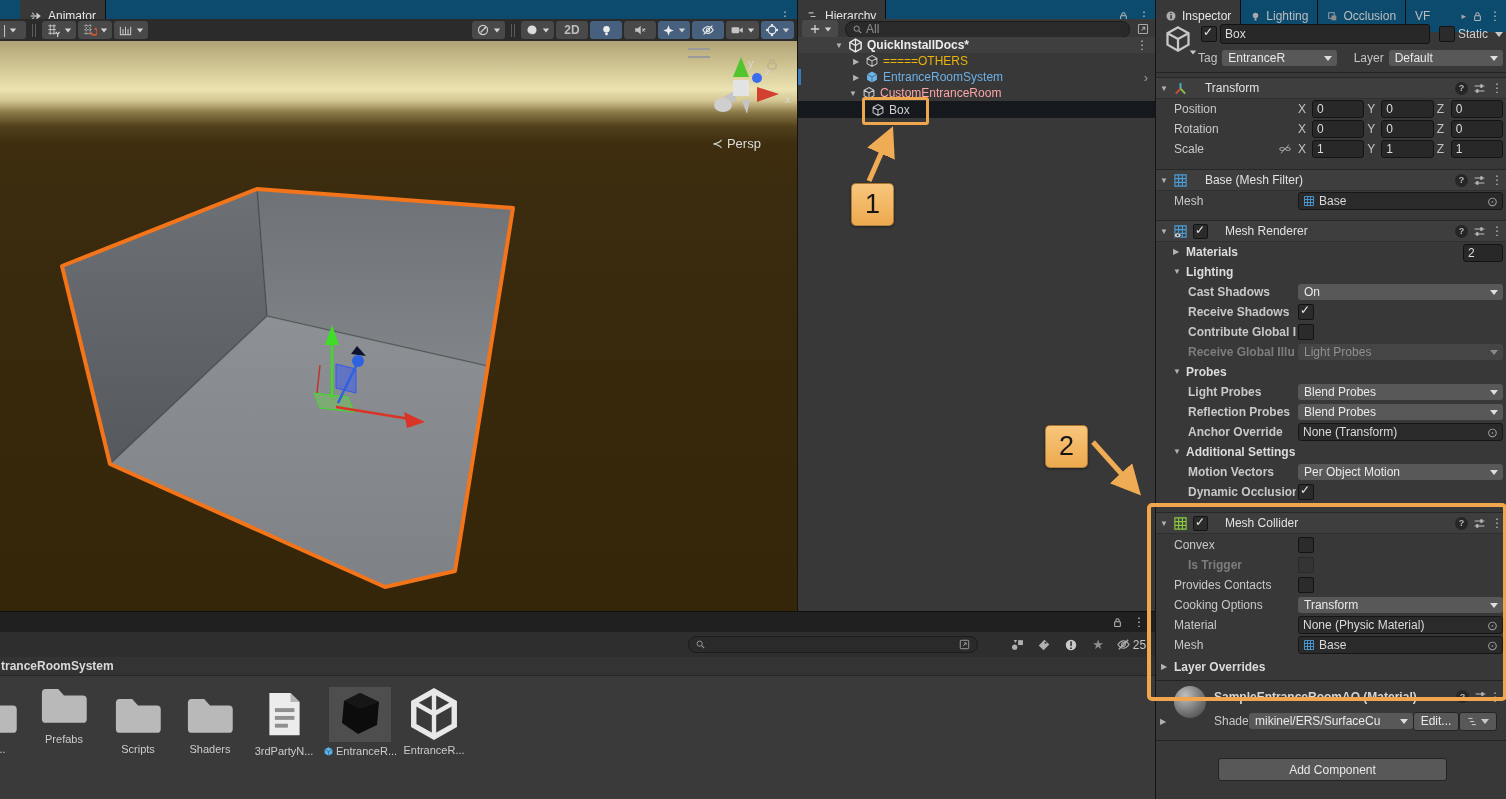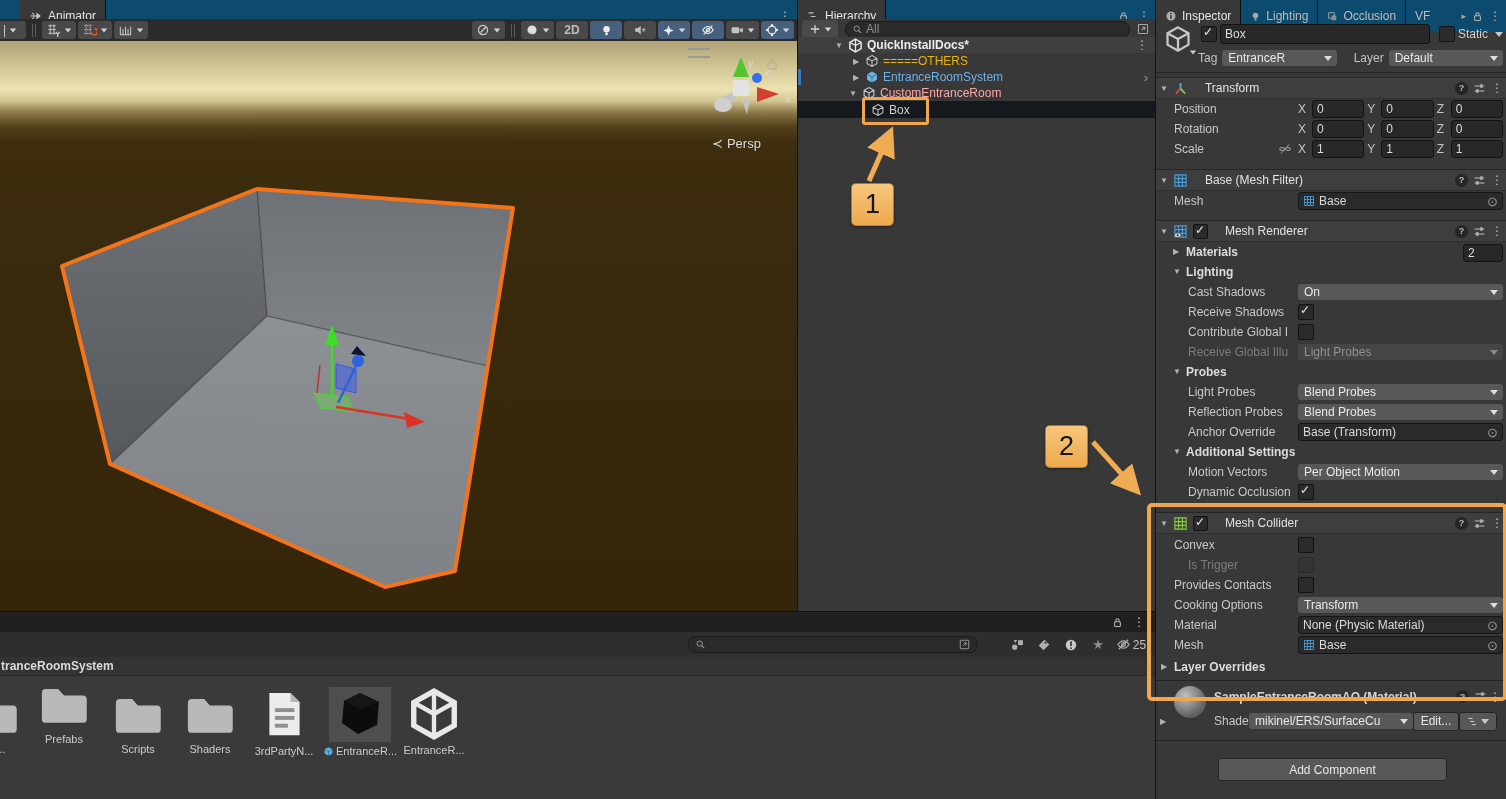--- a/index.html
+++ b/index.html
@@ -43,21 +43,21 @@
   .hrow{position:absolute;left:0;right:0;height:16px;display:flex;align-items:center;gap:4px;white-space:nowrap;}
   .hrow .fold{width:10px;font-size:8px;color:#b2b2b2;text-align:center;flex:none;}
   
   #insp{position:absolute;left:1155px;top:0;width:351px;height:799px;background:#383838;border-left:1px solid #141414;}
   .chead{position:absolute;left:0;right:0;height:20px;background:#3e3e3e;border-top:1px solid #272727;border-bottom:1px solid #303030;display:flex;align-items:center;gap:5px;padding:0 4px;}
   .chead .ttl{font-weight:normal;color:#e2e2e2;margin-left:12px;}
   .chead .sp{flex:1;}
   .help{width:13px;height:13px;border-radius:50%;background:#262626;color:#b9b9b9;font-size:9px;font-weight:bold;display:flex;align-items:center;justify-content:center;}
   .row{position:absolute;left:0;right:0;height:18px;}
   .lab{position:absolute;left:18px;top:2px;right:211px;white-space:nowrap;overflow:hidden;color:#c8c8c8;}
-  .ind .lab{left:32px;}
+  .ind .lab{left:32px;font-weight:bold;}
   .dis .lab{color:#7d7d7d;}
   .foldlab{position:absolute;left:30px;top:2px;font-weight:bold;color:#dcdcdc;white-space:nowrap;}
   .farr{position:absolute;left:17px;top:4px;font-size:8px;color:#b2b2b2;}
   .val{position:absolute;left:142px;right:4px;top:1px;height:16px;display:flex;align-items:center;gap:3px;}
   .axl{width:11px;color:#c4c4c4;flex:none;}
   .sep{position:absolute;left:0;right:0;height:1px;background:#232323;}
   .btn{background:#585858;border:1px solid #242424;border-radius:3px;color:#e8e8e8;display:flex;align-items:center;justify-content:center;}
   
   #proj{position:absolute;left:0;top:611px;width:1155px;height:188px;background:#3a3a3a;border-top:1px solid #101010;}
   #proj-head{position:absolute;left:0;top:0;right:0;height:20px;background:#202020;display:flex;align-items:center;justify-content:flex-end;gap:9px;padding-right:10px;color:#b4b4b4;}
@@ -701,21 +701,21 @@
           <div class="dd">
             <span>Blend Probes</span>
             <span class="caret"></span>
           </div>
         </div>
     </div>
     <div class="row ind" style="top:423px">
       <span class="lab">Anchor Override</span>
       <div class="val">
           <div class="obj">
-            <span>Base (Transform)</span>
+            <span>None (Transform)</span>
             <span class="tgt">⊙</span>
           </div>
         </div>
     </div>
     <div class="row" style="top:443px">
       <span class="farr">▼</span>
       <span class="foldlab">Additional Settings</span>
     </div>
     <div class="row ind" style="top:463px">
       <span class="lab">Motion Vectors</span>

